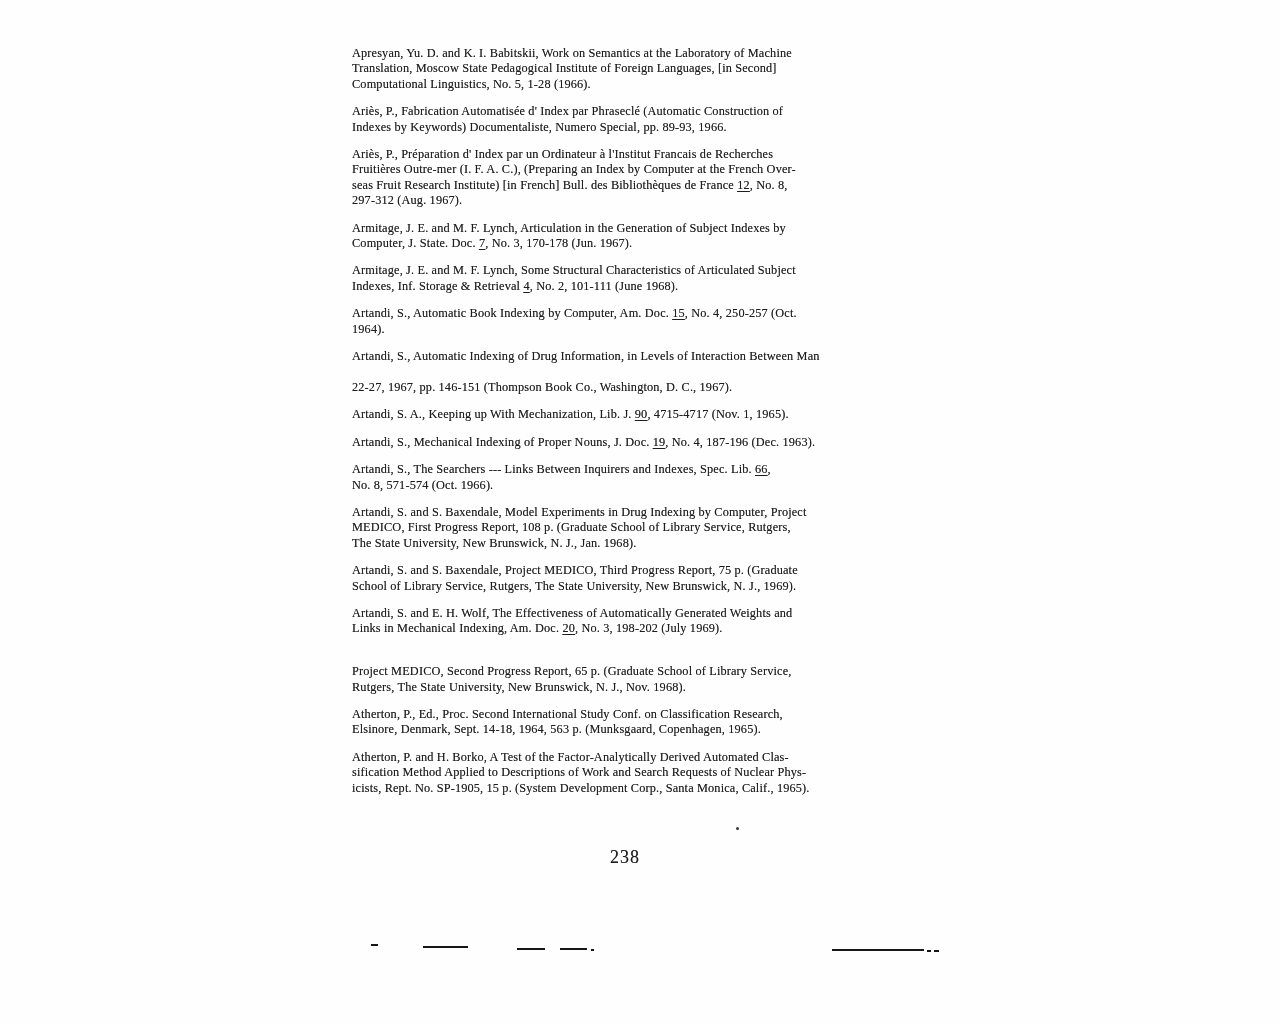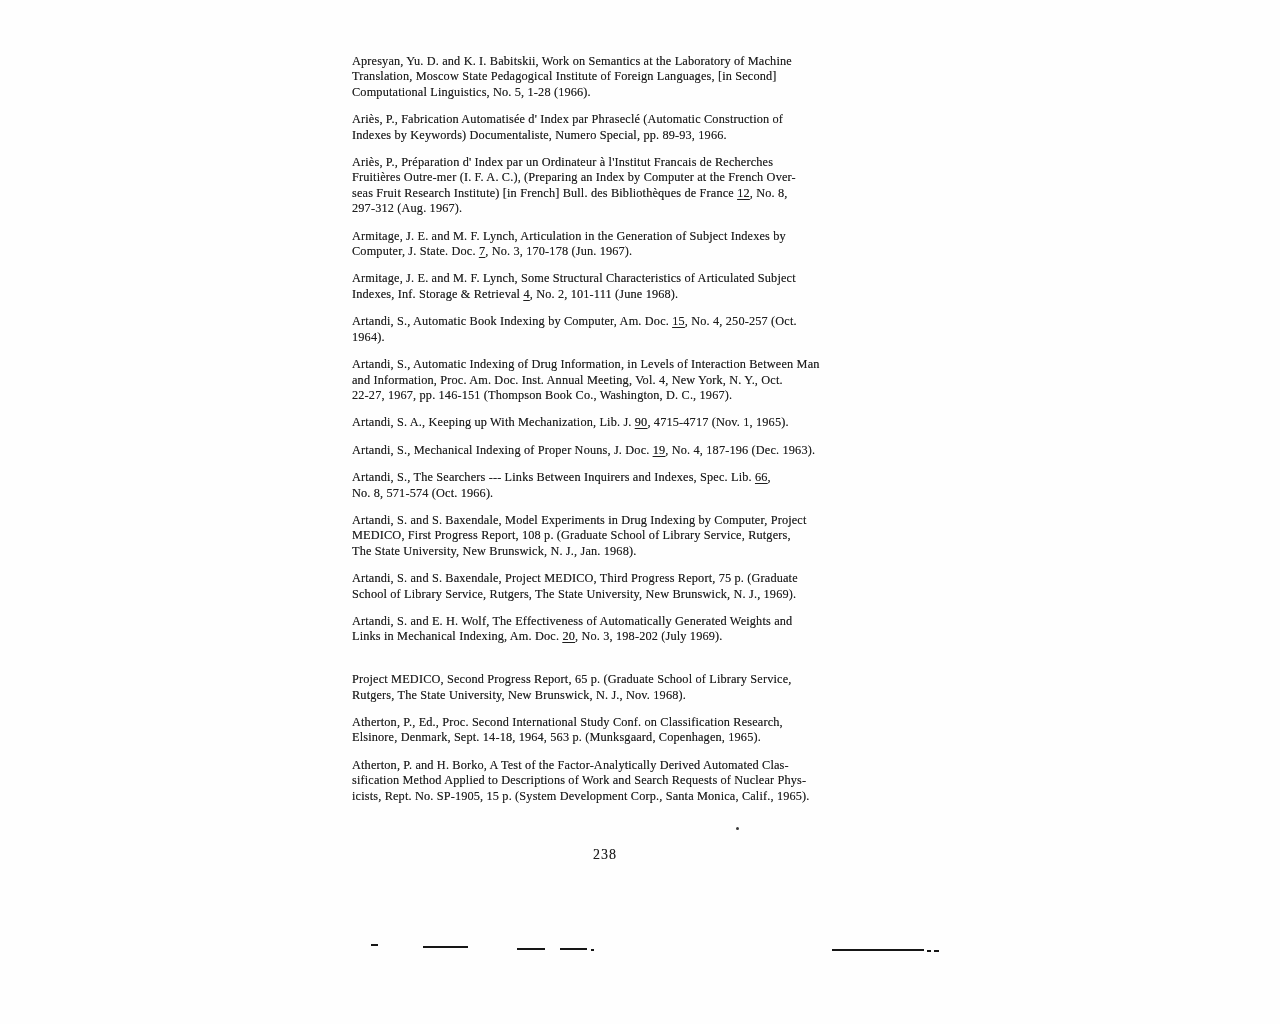--- a/index.html
+++ b/index.html
@@ -16,37 +16,37 @@
     font-family: "Liberation Serif", serif;
     color: #1e1e1e;
   }
   .ref-list {
     position: absolute;
     left: 352px;
     top: 46px;
     width: 610px;
   }
   .ref {
-    margin: 8px 0 12px 0;
+    margin: 0 0 12px 0;
     font-size: 12.3px;
     line-height: 15.4px;
     letter-spacing: 0.15px;
     white-space: nowrap;
     text-shadow: 0 0 0.5px rgba(30,30,30,0.55);
   }
   .vol {
     text-decoration: underline;
     text-underline-offset: 2px;
     font-family: Liberation Serif, serif;
   }
   .page-number {
     position: absolute;
-    left: 593px;
+    left: 610px;
     top: 847px;
-    font-size: 14px;
+    font-size: 18px;
     letter-spacing: 1px;
     text-shadow: 0 0 0.5px rgba(30,30,30,0.55);
   }
   .artifact {
     position: absolute;
     background: #161616;
   }
   .speck {
     position: absolute;
     width: 3px;
@@ -60,21 +60,21 @@
 
 <div class="page">
 
   <div class="ref-list">
       <p class="ref"><span>Apresyan, Yu. D. and K. I. Babitskii, Work on Semantics at the Laboratory of Machine</span><br><span>Translation, Moscow State Pedagogical Institute of Foreign Languages, [in Second]</span><br><span>Computational Linguistics, No. 5, 1-28 (1966).</span></p>
       <p class="ref"><span>Ariès, P., Fabrication Automatisée d' Index par Phraseclé (Automatic Construction of</span><br><span>Indexes by Keywords) Documentaliste, Numero Special, pp. 89-93, 1966.</span></p>
       <p class="ref"><span>Ariès, P., Préparation d' Index par un Ordinateur à l'Institut Francais de Recherches</span><br><span>Fruitières Outre-mer (I. F. A. C.), (Preparing an Index by Computer at the French Over-</span><br><span>seas Fruit Research Institute) [in French] Bull. des Bibliothèques de France </span><span class="vol">12</span><span>, No. 8,</span><br><span>297-312 (Aug. 1967).</span></p>
       <p class="ref"><span>Armitage, J. E. and M. F. Lynch, Articulation in the Generation of Subject Indexes by</span><br><span>Computer, J. State. Doc. </span><span class="vol">7</span><span>, No. 3, 170-178 (Jun. 1967).</span></p>
       <p class="ref"><span>Armitage, J. E. and M. F. Lynch, Some Structural Characteristics of Articulated Subject</span><br><span>Indexes, Inf. Storage &amp; Retrieval </span><span class="vol">4</span><span>, No. 2, 101-111 (June 1968).</span></p>
       <p class="ref"><span>Artandi, S., Automatic Book Indexing by Computer, Am. Doc. </span><span class="vol">15</span><span>, No. 4, 250-257 (Oct.</span><br><span>1964).</span></p>
-      <p class="ref"><span>Artandi, S., Automatic Indexing of Drug Information, in Levels of Interaction Between Man</span><br><span>and Information, Proc. Am. Doc. Inst. Annual Meeting, Vol. 4, New York, N. Y., Oct.</span><br><span>22-27, 1967, pp. 146-151 (Thompson Book Co., Washington, D. C., 1967).</span></p>
+      <p class="ref"><span>Artandi, S., Automatic Indexing of Drug Information, in Levels of Interaction Between Man</span><br><br><span>22-27, 1967, pp. 146-151 (Thompson Book Co., Washington, D. C., 1967).</span></p>
       <p class="ref"><span>Artandi, S. A., Keeping up With Mechanization, Lib. J. </span><span class="vol">90</span><span>, 4715-4717 (Nov. 1, 1965).</span></p>
       <p class="ref"><span>Artandi, S., Mechanical Indexing of Proper Nouns, J. Doc. </span><span class="vol">19</span><span>, No. 4, 187-196 (Dec. 1963).</span></p>
       <p class="ref"><span>Artandi, S., The Searchers --- Links Between Inquirers and Indexes, Spec. Lib. </span><span class="vol">66</span><span>,</span><br><span>No. 8, 571-574 (Oct. 1966).</span></p>
       <p class="ref"><span>Artandi, S. and S. Baxendale, Model Experiments in Drug Indexing by Computer, Project</span><br><span>MEDICO, First Progress Report, 108 p. (Graduate School of Library Service, Rutgers,</span><br><span>The State University, New Brunswick, N. J., Jan. 1968).</span></p>
       <p class="ref"><span>Artandi, S. and S. Baxendale, Project MEDICO, Third Progress Report, 75 p. (Graduate</span><br><span>School of Library Service, Rutgers, The State University, New Brunswick, N. J., 1969).</span></p>
       <p class="ref"><span>Artandi, S. and E. H. Wolf, The Effectiveness of Automatically Generated Weights and</span><br><span>Links in Mechanical Indexing, Am. Doc. </span><span class="vol">20</span><span>, No. 3, 198-202 (July 1969).</span></p>
       <p class="ref"><br><span>Project MEDICO, Second Progress Report, 65 p. (Graduate School of Library Service,</span><br><span>Rutgers, The State University, New Brunswick, N. J., Nov. 1968).</span></p>
       <p class="ref"><span>Atherton, P., Ed., Proc. Second International Study Conf. on Classification Research,</span><br><span>Elsinore, Denmark, Sept. 14-18, 1964, 563 p. (Munksgaard, Copenhagen, 1965).</span></p>
       <p class="ref"><span>Atherton, P. and H. Borko, A Test of the Factor-Analytically Derived Automated Clas-</span><br><span>sification Method Applied to Descriptions of Work and Search Requests of Nuclear Phys-</span><br><span>icists, Rept. No. SP-1905, 15 p. (System Development Corp., Santa Monica, Calif., 1965).</span></p>
     </div>

